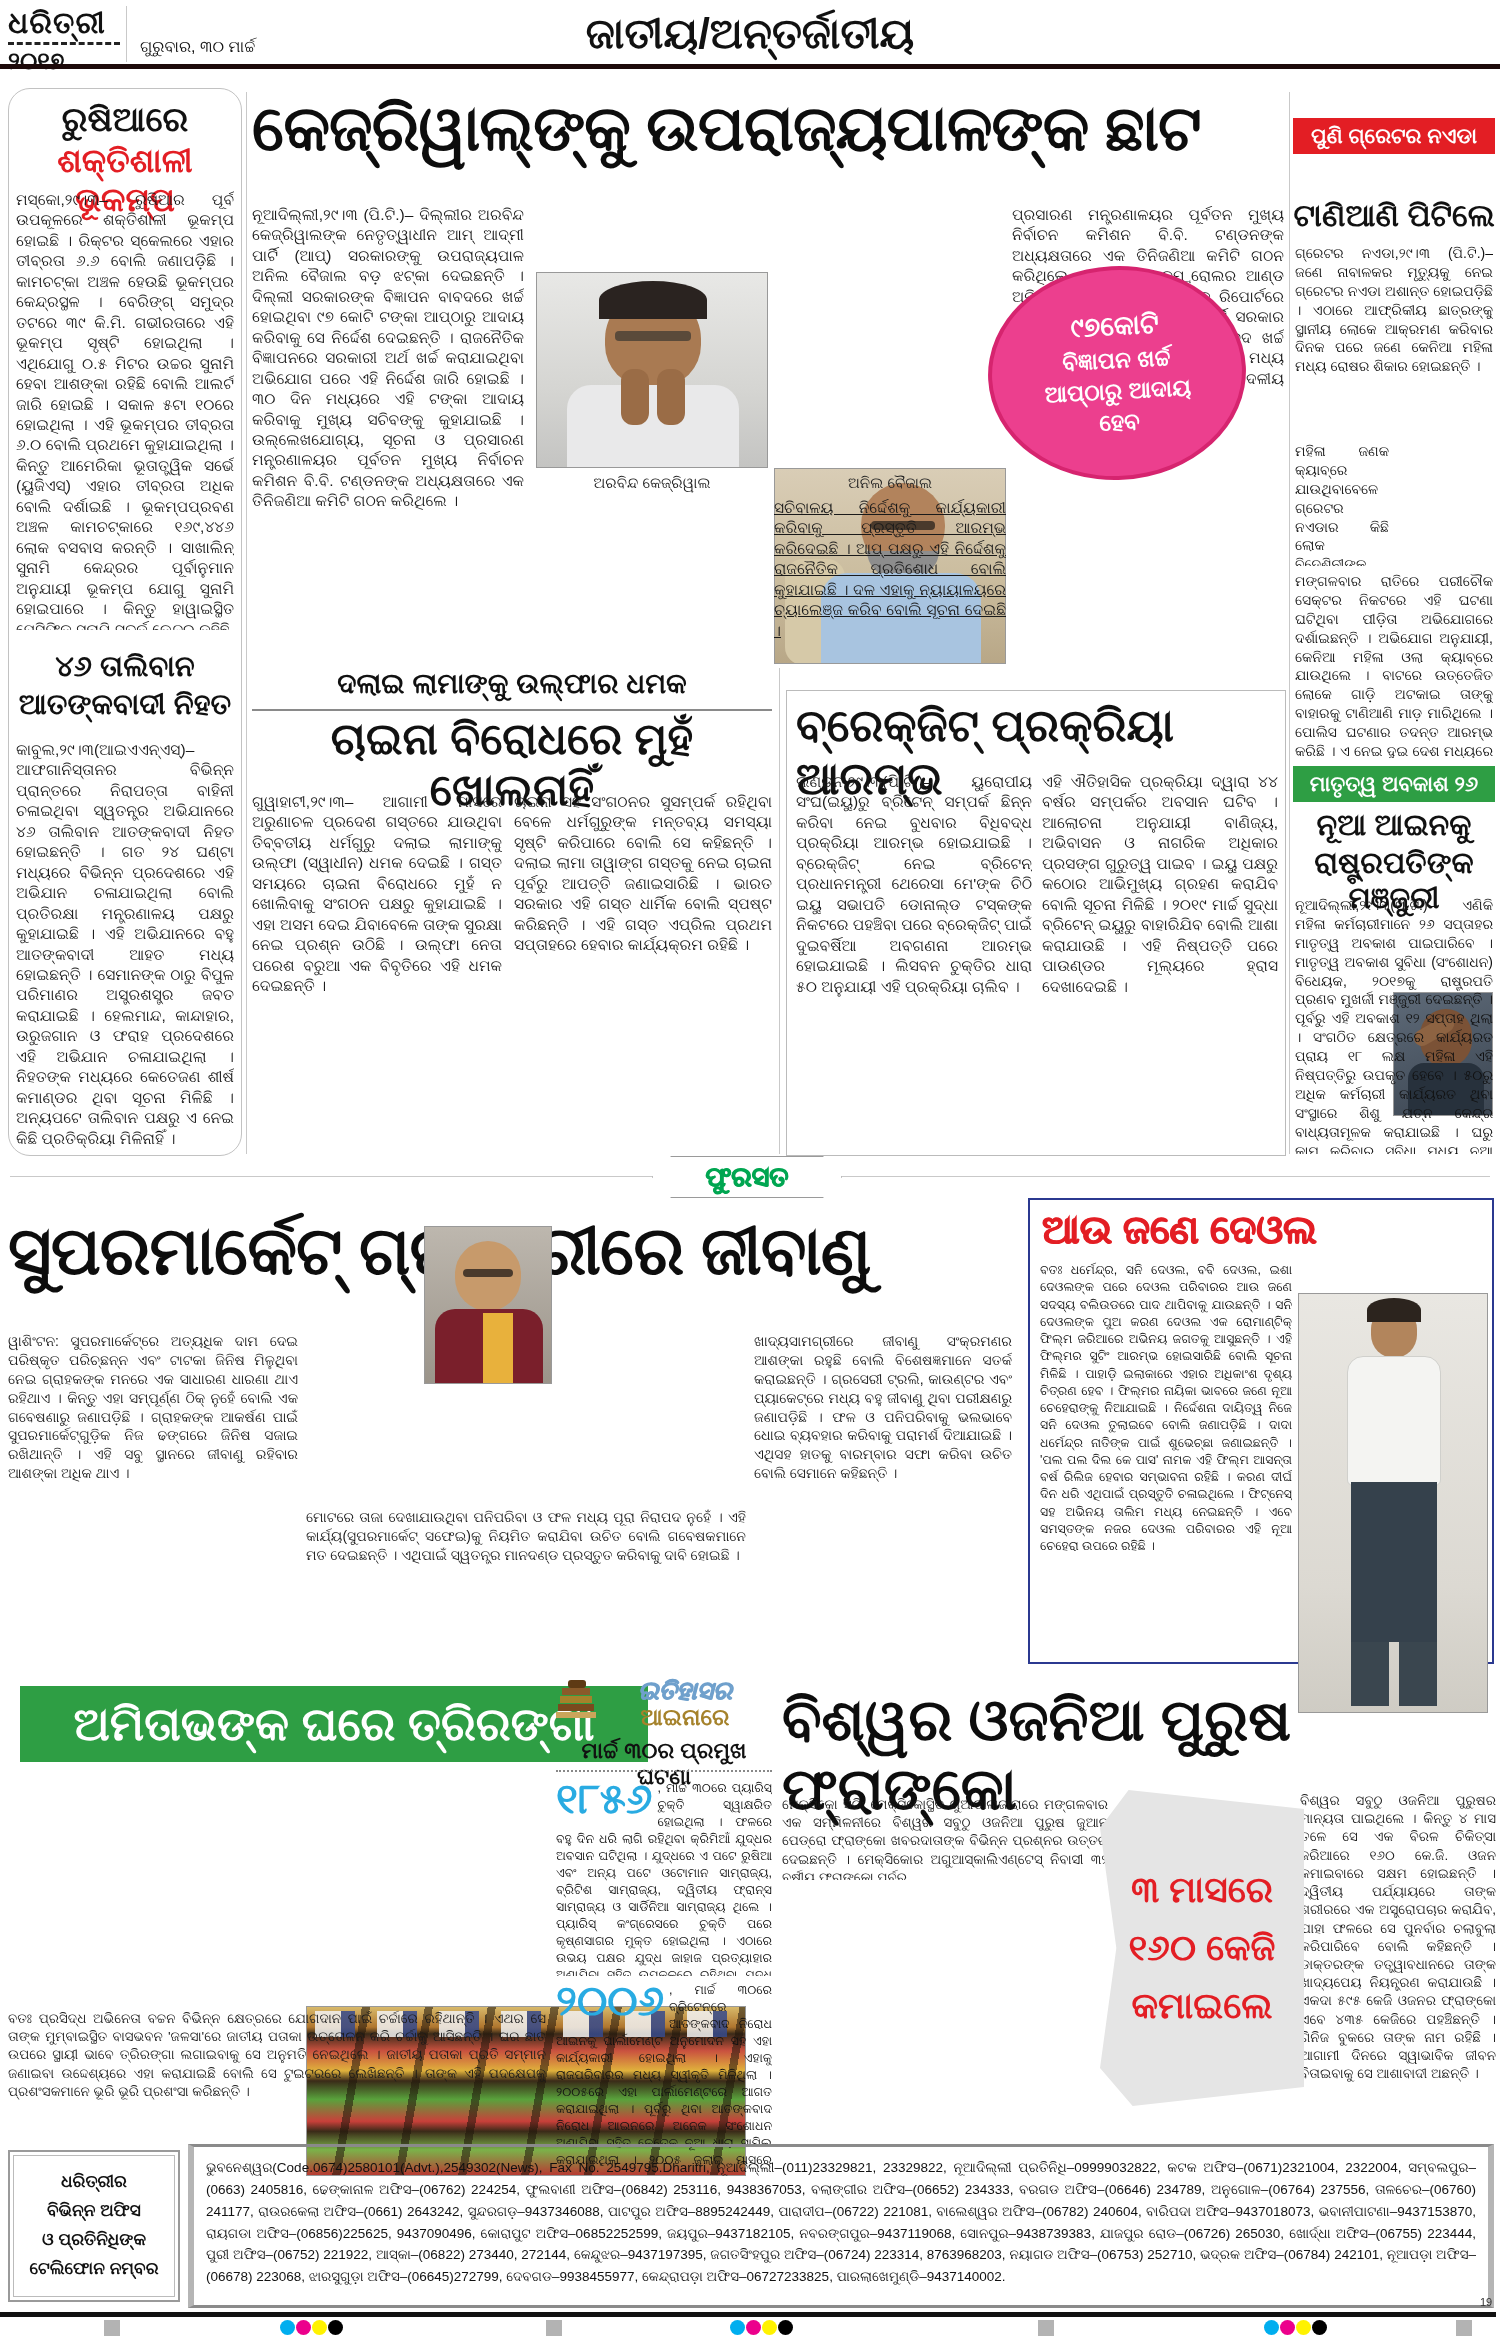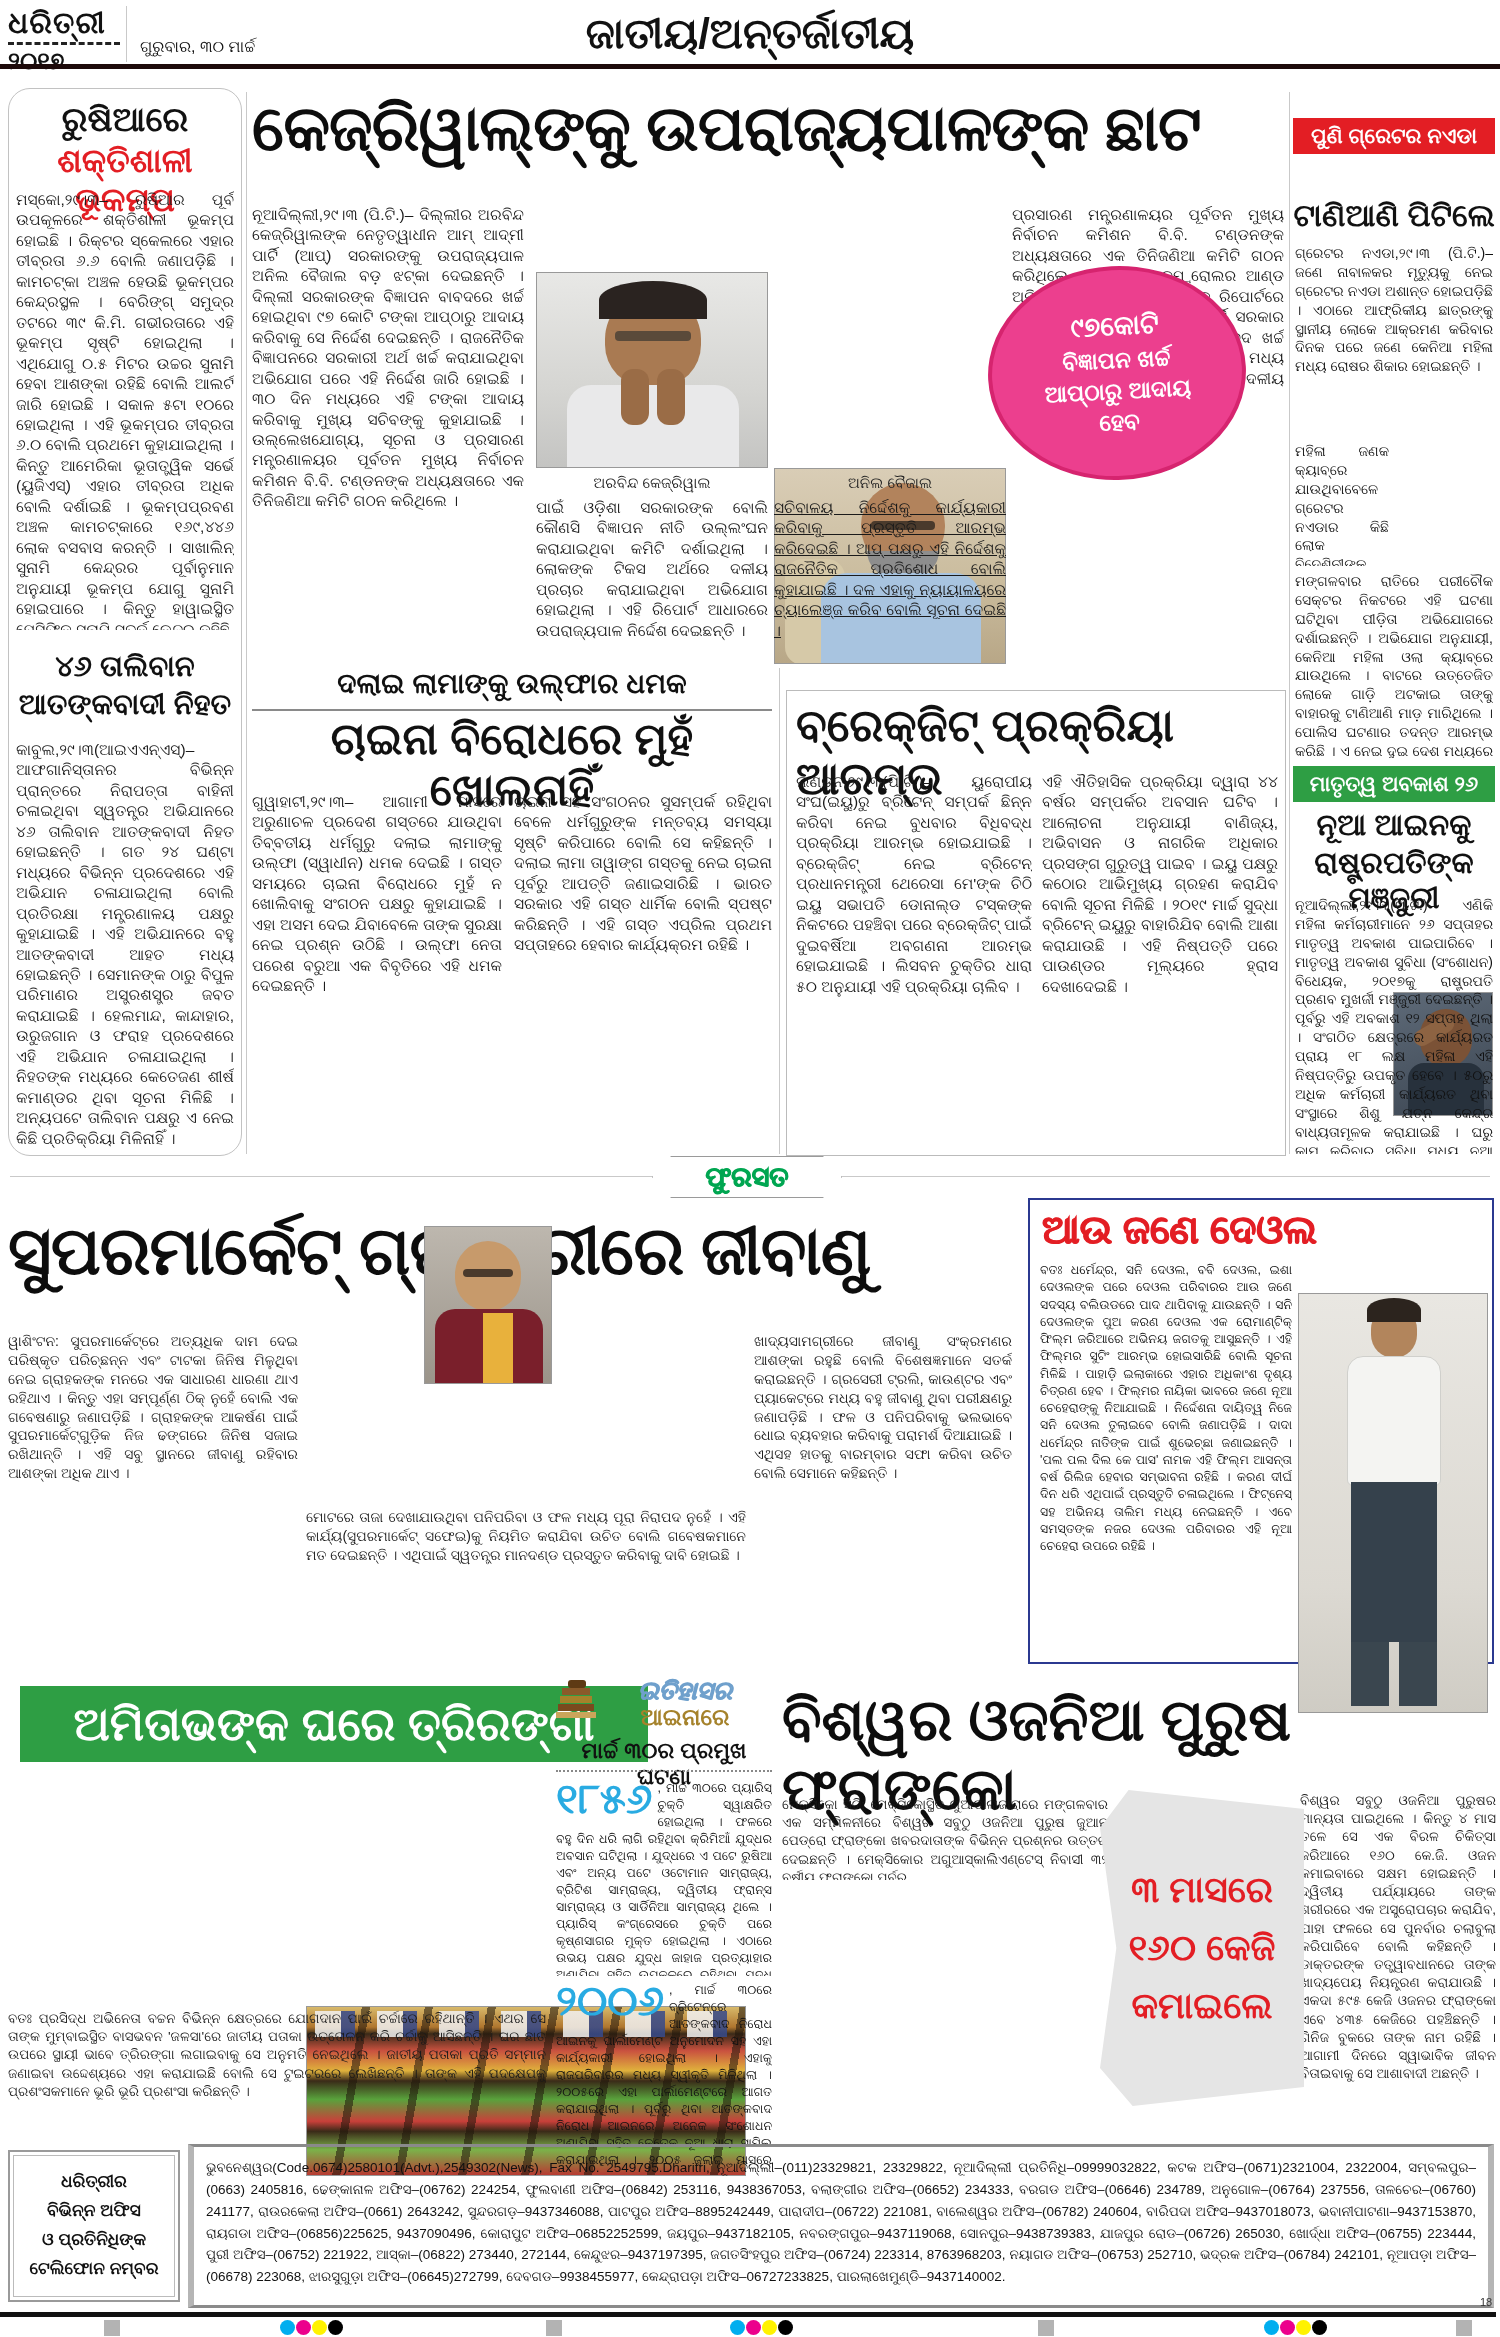--- a/index.html
+++ b/index.html
@@ -56,21 +56,20 @@
 
   <div class="abs photo" style="left:774px;top:272px;width:232px;height:196px;background:linear-gradient(180deg,#d9cdb6 0%,#cbbd9f 55%,#b8a787 100%);">
     <div class="abs" style="left:10px;top:90px;width:60px;height:106px;border-radius:18px;background:#d6c9a8;"></div>
     <div class="abs" style="left:86px;top:14px;width:84px;height:86px;border-radius:42px;background:#b2835c;"></div>
     <div class="abs" style="left:96px;top:52px;width:64px;height:9px;background:#4a3a2c;border-radius:4px;"></div>
     <div class="abs" style="left:92px;top:82px;width:72px;height:26px;border-radius:0 0 30px 30px;background:#8d8d8d;"></div>
     <div class="abs" style="left:46px;top:104px;width:160px;height:92px;border-radius:26px 26px 0 0;background:#a8c4e0;"></div>
   </div>
   <div class="abs caption" style="left:774px;top:474px;width:232px;">ଅନିଲ ବୈଜାଲ</div>
 
-  <div class="abs jt bodytxt" style="left:536px;top:498px;width:232px;height:160px;">ପାଇଁ ଓଡ଼ିଶା ସରକାରଙ୍କ ବୋଲି କୌଣସି ବିଜ୍ଞାପନ ନୀତି ଉଲ୍ଲଂଘନ କରାଯାଇଥିବା କମିଟି ଦର୍ଶାଇଥିଲା । ଲୋକଙ୍କ ଟିକସ ଅର୍ଥରେ ଦଳୀୟ ପ୍ରଚାର କରାଯାଇଥିବା ଅଭିଯୋଗ ହୋଇଥିଲା । ଏହି ରିପୋର୍ଟ ଆଧାରରେ ଉପରାଜ୍ୟପାଳ ନିର୍ଦ୍ଦେଶ ଦେଇଛନ୍ତି ।</div>
   <div class="abs jt bodytxt" style="left:774px;top:498px;width:232px;height:160px;text-decoration:underline;">ସଚିବାଳୟ ନିର୍ଦ୍ଦେଶକୁ କାର୍ଯ୍ୟକାରୀ କରିବାକୁ ପ୍ରସ୍ତୁତି ଆରମ୍ଭ କରିଦେଇଛି । ଆପ୍ ପକ୍ଷରୁ ଏହି ନିର୍ଦ୍ଦେଶକୁ ରାଜନୈତିକ ପ୍ରତିଶୋଧ ବୋଲି କୁହାଯାଇଛି । ଦଳ ଏହାକୁ ନ୍ୟାୟାଳୟରେ ଚ୍ୟାଲେଞ୍ଜ କରିବ ବୋଲି ସୂଚନା ଦେଇଛି ।</div>
   <div class="abs jt bodytxt" style="left:1012px;top:205px;width:272px;height:453px;">ପ୍ରସାରଣ ମନ୍ତ୍ରଣାଳୟର ପୂର୍ବତନ ମୁଖ୍ୟ ନିର୍ବାଚନ କମିଶନ ବି.ବି. ଟଣ୍ଡନଙ୍କ ଅଧ୍ୟକ୍ଷତାରେ ଏକ ତିନିଜଣିଆ କମିଟି ଗଠନ କରିଥିଲେ । ଗତ ମାସ କମ୍ପ୍ଟ୍ରୋଲର ଆଣ୍ଡ ଅଡିଟର ଜେନେରାଲ (ସିଏଜି) ଏକ ରିପୋର୍ଟରେ ଦର୍ଶାଇଥିଲା ଯେ, ଆପ୍ ଆଦ୍‌ମୀ ପାର୍ଟି ସରକାର କ୍ଷମତାକୁ ଆସିବା ପରେ ବିଜ୍ଞାପନ ବାବଦ ଖର୍ଚ୍ଚ ବହୁଗୁଣ ବୃଦ୍ଧି ପାଇଛି । ଦିଲ୍ଲୀ ବାହାରେ ମଧ୍ୟ ବିଜ୍ଞାପନ ଦିଆଯାଇଥିଲା । ଏହି ଅର୍ଥ ଦଳୀୟ ପାଣ୍ଠିରୁ ଭରଣା କରିବାକୁ କୁହାଯାଇଛି ।</div>
 
   <div class="abs" style="left:988px;top:266px;width:258px;height:214px;background:#ec3f8e;border:4px solid #d6246f;border-radius:50%;z-index:3;display:flex;flex-direction:column;justify-content:center;align-items:center;color:#fff;font-weight:bold;text-align:center;line-height:1.35;transform:rotate(-3deg);">
     <div style="font-size:27px;">୯୭କୋଟି</div>
     <div style="font-size:23px;">ବିଜ୍ଞାପନ ଖର୍ଚ୍ଚ</div>
     <div style="font-size:23px;">ଆପ୍‌ଠାରୁ ଆଦାୟ</div>
     <div style="font-size:23px;">ହେବ</div>
   </div>
 
@@ -173,21 +172,21 @@
 
   <div class="abs" style="left:8px;top:2150px;width:172px;height:152px;border:2px solid #9a9a9a;box-shadow:inset 0 0 0 3px #fff, inset 0 0 0 4px #bbb;display:flex;flex-direction:column;justify-content:center;align-items:center;line-height:1.7;font-weight:bold;font-size:17px;">
     <div>ଧରିତ୍ରୀର</div>
     <div>ବିଭିନ୍ନ ଅଫିସ</div>
     <div>ଓ ପ୍ରତିନିଧିଙ୍କ</div>
     <div>ଟେଲିଫୋନ ନମ୍ବର</div>
   </div>
   <div class="abs" style="left:188px;top:2144px;width:1306px;height:164px;border-top:3px solid #8a8a8a;border-bottom:3px solid #8a8a8a;border-left:6px solid #b5b5b5;border-right:6px solid #b5b5b5;padding:10px 12px;">
     <div class="jt" style="font-size:13.5px;line-height:1.62;font-weight:500;color:#111;height:140px;overflow:hidden;">ଭୁବନେଶ୍ୱର(Code.0674)2580101(Advt.),2549302(News), Fax No. 2549795.Dharitri, ନୂଆଦିଲ୍ଲୀ–(011)23329821, 23329822, ନୂଆଦିଲ୍ଲୀ ପ୍ରତିନିଧି–09999032822, କଟକ ଅଫିସ–(0671)2321004, 2322004, ସମ୍ବଲପୁର–(0663) 2405816, ଢେଙ୍କାନାଳ ଅଫିସ–(06762) 224254, ଫୁଲବାଣୀ ଅଫିସ–(06842) 253116, 9438367053, ବଲାଙ୍ଗୀର ଅଫିସ–(06652) 234333, ବରଗଡ ଅଫିସ–(06646) 234789, ଅନୁଗୋଳ–(06764) 237556, ତାଳଚେର–(06760) 241177, ରାଉରକେଲା ଅଫିସ–(0661) 2643242, ସୁନ୍ଦରଗଡ଼–9437346088, ପାଟପୁର ଅଫିସ–8895242449, ପାରାଦୀପ–(06722) 221081, ବାଲେଶ୍ୱର ଅଫିସ–(06782) 240604, ବାରିପଦା ଅଫିସ–9437018073, ଭବାନୀପାଟଣା–9437153870, ରାୟଗଡା ଅଫିସ–(06856)225625, 9437090496, କୋରାପୁଟ ଅଫିସ–06852252599, ଜୟପୁର–9437182105, ନବରଙ୍ଗପୁର–9437119068, ସୋନପୁର–9438739383, ଯାଜପୁର ରୋଡ–(06726) 265030, ଖୋର୍ଦ୍ଧା ଅଫିସ–(06755) 223444, ପୁରୀ ଅଫିସ–(06752) 221922, ଆସ୍କା–(06822) 273440, 272144, କେନ୍ଦୁଝର–9437197395, ଜଗତସିଂହପୁର ଅଫିସ–(06724) 223314, 8763968203, ନୟାଗଡ ଅଫିସ–(06753) 252710, ଭଦ୍ରକ ଅଫିସ–(06784) 242101, ନୂଆପଡ଼ା ଅଫିସ–(06678) 223068, ଝାରସୁଗୁଡ଼ା ଅଫିସ–(06645)272799, ଦେବଗଡ–9938455977, କେନ୍ଦ୍ରାପଡ଼ା ଅଫିସ–06727233825, ପାରଲାଖେମୁଣ୍ଡି–9437140002.</div>
   </div>
-  <div class="abs" style="left:1480px;top:2296px;font-size:11px;color:#333;">18</div>
+  <div class="abs" style="left:1480px;top:2296px;font-size:11px;color:#333;">19</div>
   <div class="abs" style="left:0;top:2312px;width:1496px;height:5px;background:#111;"></div>
 
   <div class="abs regsq" style="left:104px;top:2320px;"></div>
   <div class="abs" style="left:280px;top:2320px;">
     <span class="dot" style="background:#00aeef;"></span><span class="dot" style="background:#ec008c;"></span><span class="dot" style="background:#fff200;"></span><span class="dot" style="background:#000;"></span>
   </div>
   <div class="abs regsq" style="left:546px;top:2320px;"></div>
   <div class="abs" style="left:730px;top:2320px;">
     <span class="dot" style="background:#00aeef;"></span><span class="dot" style="background:#ec008c;"></span><span class="dot" style="background:#fff200;"></span><span class="dot" style="background:#000;"></span>
   </div>

